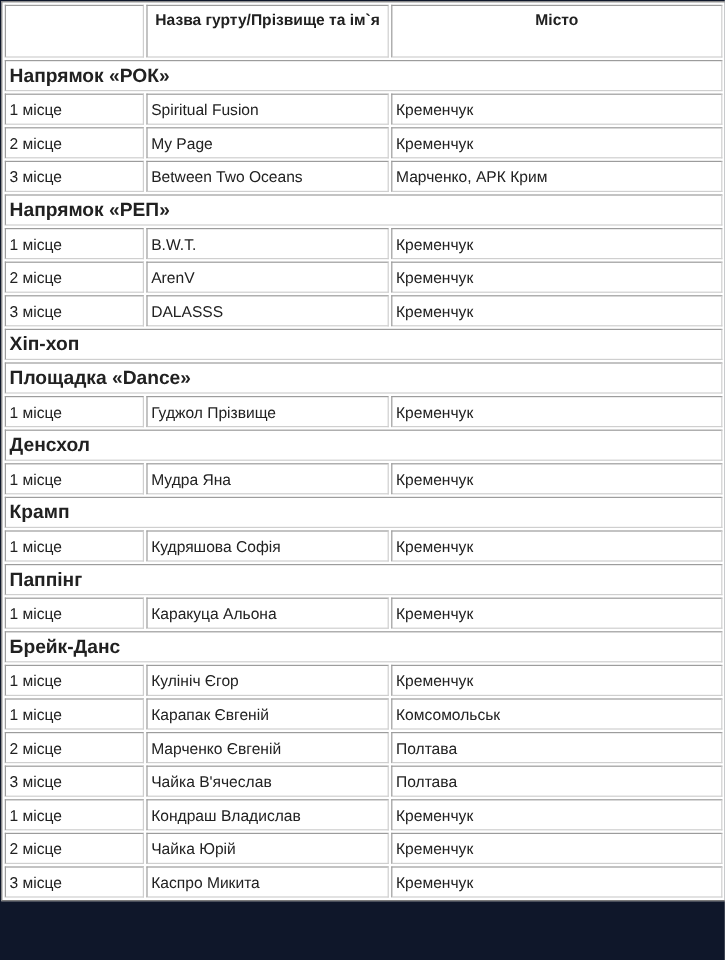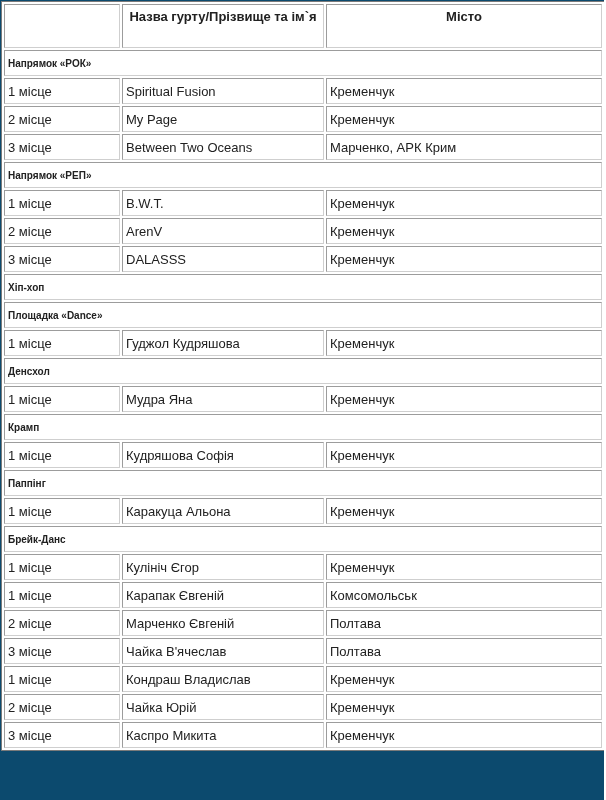--- a/index.html
+++ b/index.html
@@ -5,21 +5,21 @@
   html, body {
     margin: 0;
     padding: 0;
     background: #ffffff;
     font-family: "Liberation Sans", "DejaVu Sans", sans-serif;
   }
   .page {
     width: 604px;
     height: 800px;
     overflow: hidden;
-    background: #0c4a6e;
+    background: #0f172a;
   }
   table.results-table {
     border-collapse: separate;
     border-spacing: 2px;
     table-layout: fixed;
     width: 604px;
     margin-left: 1px;
     margin-top: 1px;
     border: 1px solid #7a7a7a;
     background: #ffffff;
@@ -45,21 +45,21 @@
     white-space: normal;
   }
   td {
     height: 22px;
     vertical-align: middle;
     line-height: 15px;
     white-space: nowrap;
   }
   tr.section-row td {
     font-weight: bold;
-    font-size: 10px;
+    font-size: 16px;
   }
 </style>
 </head>
 <body>
 
 <div class="page">
   <table class="results-table">
     <colgroup>
       <col style="width:116px">
       <col style="width:202px">
@@ -110,21 +110,21 @@
           <td>Кременчук</td>
         </tr>
         <tr class="section-row">
           <td colspan="3">Хіп-хоп</td>
         </tr>
         <tr class="section-row">
           <td colspan="3">Площадка «Dance»</td>
         </tr>
         <tr class="entry-row">
           <td>1 місце</td>
-          <td>Гуджол Кудряшова</td>
+          <td>Гуджол Прізвище</td>
           <td>Кременчук</td>
         </tr>
         <tr class="section-row">
           <td colspan="3">Денсхол</td>
         </tr>
         <tr class="entry-row">
           <td>1 місце</td>
           <td>Мудра Яна</td>
           <td>Кременчук</td>
         </tr>

